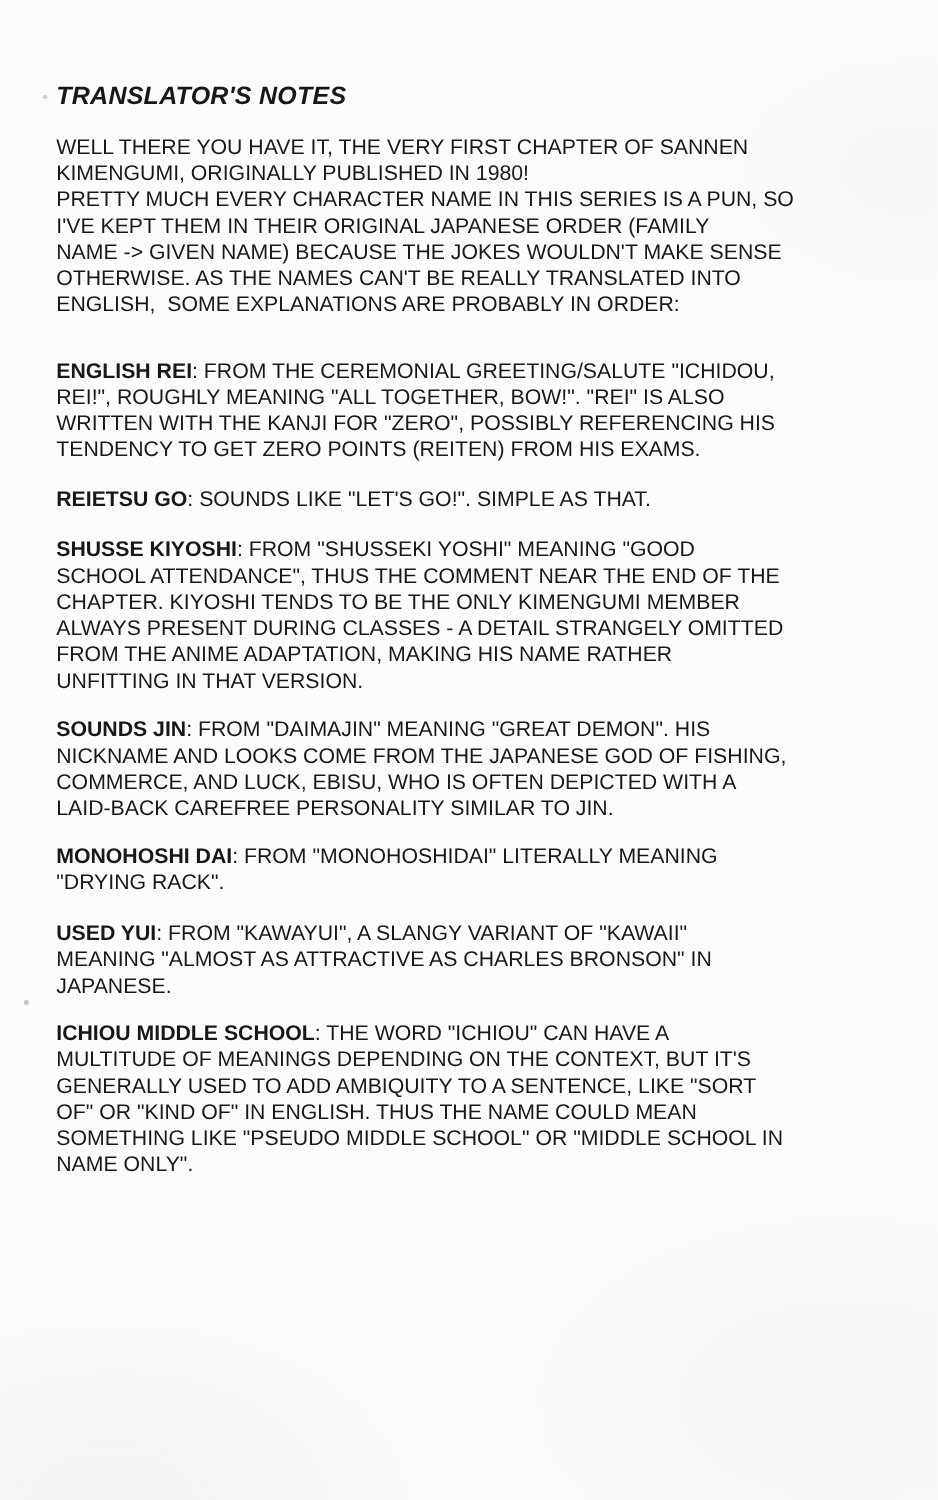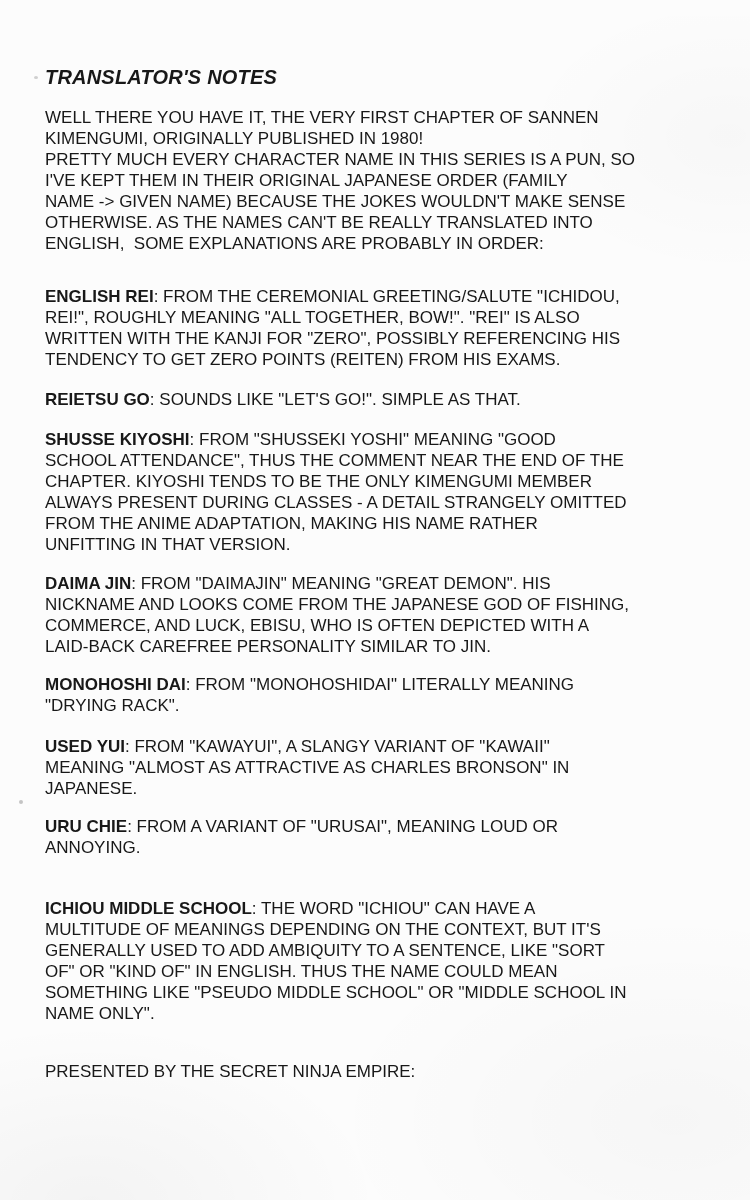--- a/index.html
+++ b/index.html
@@ -82,42 +82,39 @@
 
     <p class="para" style="margin-bottom:19px"><span class="lead">REIETSU GO</span><span>: SOUNDS LIKE "LET'S GO!". SIMPLE AS THAT.</span></p>
 
     <p class="para" style="margin-bottom:18px"><span class="lead">SHUSSE KIYOSHI</span><span>: FROM "SHUSSEKI YOSHI" MEANING "GOOD
 SCHOOL ATTENDANCE", THUS THE COMMENT NEAR THE END OF THE
 CHAPTER. KIYOSHI TENDS TO BE THE ONLY KIMENGUMI MEMBER
 ALWAYS PRESENT DURING CLASSES - A DETAIL STRANGELY OMITTED
 FROM THE ANIME ADAPTATION, MAKING HIS NAME RATHER
 UNFITTING IN THAT VERSION.</span></p>
 
-    <p class="para" style="margin-bottom:17px"><span class="lead">DAIMA JIN</span><span>: FROM "DAIMAJIN" MEANING "GREAT DEMON". HIS
+    <p class="para" style="margin-bottom:17px"><span class="lead">SOUNDS JIN</span><span>: FROM "DAIMAJIN" MEANING "GREAT DEMON". HIS
 NICKNAME AND LOOKS COME FROM THE JAPANESE GOD OF FISHING,
 COMMERCE, AND LUCK, EBISU, WHO IS OFTEN DEPICTED WITH A
 LAID-BACK CAREFREE PERSONALITY SIMILAR TO JIN.</span></p>
 
     <p class="para" style="margin-bottom:20px"><span class="lead">MONOHOSHI DAI</span><span>: FROM "MONOHOSHIDAI" LITERALLY MEANING
 "DRYING RACK".</span></p>
 
     <p class="para" style="margin-bottom:17px"><span class="lead">USED YUI</span><span>: FROM "KAWAYUI", A SLANGY VARIANT OF "KAWAII"
 MEANING "ALMOST AS ATTRACTIVE AS CHARLES BRONSON" IN
 JAPANESE.</span></p>
 
-    <p class="para" style="margin-bottom:40px"><span class="lead">URU CHIE</span><span>: FROM A VARIANT OF "URUSAI", MEANING LOUD OR
-ANNOYING.</span></p>
 
     <p class="para" style="margin-bottom:37px"><span class="lead">ICHIOU MIDDLE SCHOOL</span><span>: THE WORD "ICHIOU" CAN HAVE A
 MULTITUDE OF MEANINGS DEPENDING ON THE CONTEXT, BUT IT'S
 GENERALLY USED TO ADD AMBIQUITY TO A SENTENCE, LIKE "SORT
 OF" OR "KIND OF" IN ENGLISH. THUS THE NAME COULD MEAN
 SOMETHING LIKE "PSEUDO MIDDLE SCHOOL" OR "MIDDLE SCHOOL IN
 NAME ONLY".</span></p>
 
-    <p class="para" style="margin-bottom:19px"><span class="lead"></span><span>PRESENTED BY THE SECRET NINJA EMPIRE:</span></p>
 
 
   </div>
 
   <div class="speck speck-a"></div>
   <div class="speck speck-b"></div>
 </div>
 
 </body></html>

